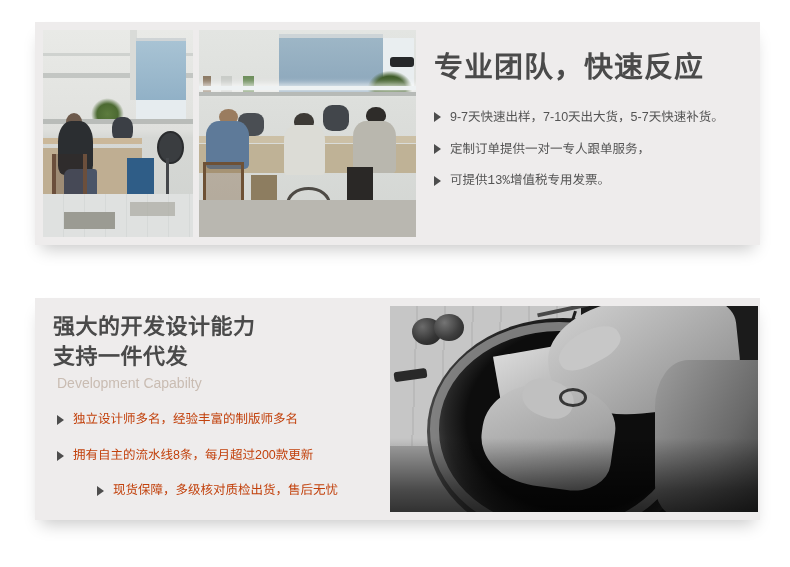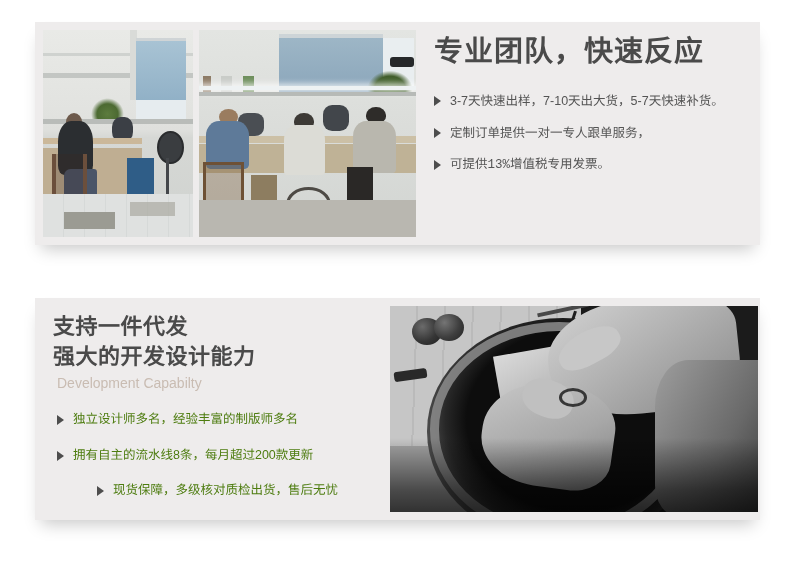--- a/index.html
+++ b/index.html
@@ -244,21 +244,21 @@
   }
   .p2-floor {
     position: absolute; left: 0; right: 0; top: 82%; bottom: 0;
     background: #b9b7b0;
   }
 
   
   .top-text {
     position: absolute;
     left: 399px;
-    top: 12px;
+    top: 28px;
     width: 320px;
   }
   .heading-cn {
     color: #4a4a4a;
     font-size: 29px;
     font-weight: 700;
     letter-spacing: 1px;
     line-height: 1.24;
     margin: 0;
     white-space: nowrap;
@@ -326,21 +326,21 @@
   }
   .bullets-b {
     list-style: none;
     margin: 20px 0 0 4px;
     padding: 0;
   }
   .bullets-b li {
     display: flex;
     align-items: flex-start;
     margin-bottom: 18px;
-    color: #4d7c0f;
+    color: #c2410c;
     font-size: 12.5px;
     line-height: 1.4;
     white-space: nowrap;
   }
   .bullets-b li:last-child { margin-bottom: 0; margin-left: 40px; }
 
   
   .photo-craft {
     position: absolute;
     left: 355px;
@@ -496,40 +496,40 @@
         <div class="p2-floor"></div>
       </div>
 
     </div>
 
     <div class="top-text">
       <h1 class="heading-cn">专业团队，快速反应</h1>
       <ul class="bullets">
         <li>
           <span class="tri"></span>
-          <span>3-7天快速出样，7-10天出大货，5-7天快速补货。</span>
+          <span>9-7天快速出样，7-10天出大货，5-7天快速补货。</span>
         </li>
         <li>
           <span class="tri"></span>
           <span>定制订单提供一对一专人跟单服务，</span>
         </li>
         <li>
           <span class="tri"></span>
           <span>可提供13%增值税专用发票。</span>
         </li>
       </ul>
     </div>
 
   </section>
 
   <section class="panel panel-bottom">
 
     <div class="bottom-text">
+      <h2 class="heading-cn-b">强大的开发设计能力</h2>
       <h2 class="heading-cn-b">支持一件代发</h2>
-      <h2 class="heading-cn-b">强大的开发设计能力</h2>
       <p class="heading-en-b">Development Capabilty</p>
       <ul class="bullets-b">
         <li>
           <span class="tri"></span>
           <span>独立设计师多名，经验丰富的制版师多名</span>
         </li>
         <li>
           <span class="tri"></span>
           <span>拥有自主的流水线8条，每月超过200款更新</span>
         </li>

